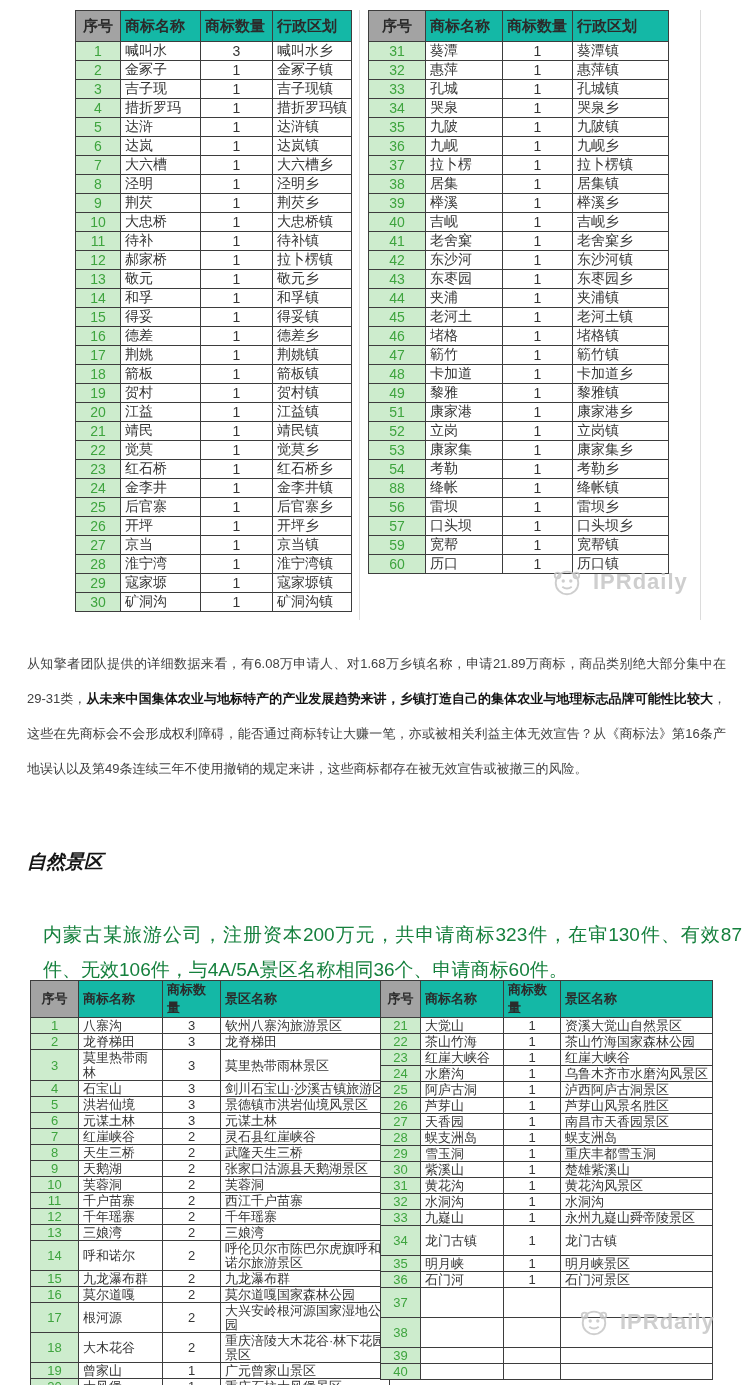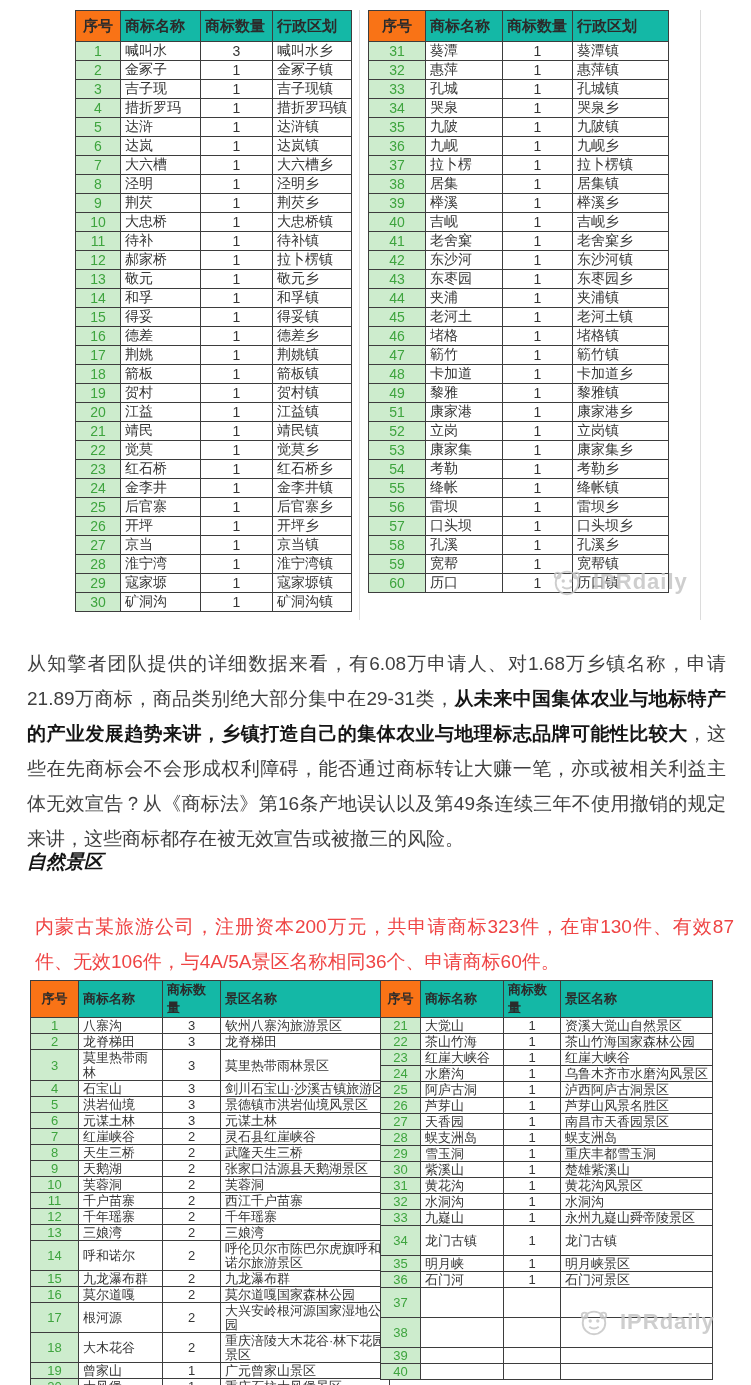--- a/index.html
+++ b/index.html
@@ -8,46 +8,46 @@
     font-family:"Liberation Sans","DejaVu Sans",sans-serif;color:#333;
     overflow:hidden;
   }
   
   table.xls{border-collapse:collapse;table-layout:fixed;position:absolute;background:#fff;}
   table.xls th,table.xls td{
     border:1px solid #3d3d3d;padding:0 4px;color:#353535;
     overflow:hidden;vertical-align:middle;
   }
   table.xls th{font-weight:bold;text-align:left;color:#2b2b2b;background:#14b8a6;}
-  table.xls th.seq{text-align:center;background:#f97316;}
+  table.xls th.seq{text-align:center;background:#a3a3a3;}
   table.xls td.seq{text-align:center;background:#cdeccd;color:#3ea43e;}
   
   .t-top{font-size:14px;}
   .t-top th{height:30px;font-size:15px;}
   .t-top td{height:18px;white-space:nowrap;}
   .t-top td:nth-child(3){text-align:center;}
   .t1l{left:75px;top:10px;}
   .t1r{left:368px;top:10px;}
   
   .t-bottom{font-size:13px;}
   .t-bottom th{height:23px;font-size:13px;}
   .t-bottom td{height:15px;line-height:15px;}
   .t-bottom tr.tall td{height:29px;line-height:14px;}
   .t-bottom td:nth-child(3){text-align:center;}
   .t-bottom td.nowrap{white-space:nowrap;overflow:visible;}
   .t2l{left:30px;top:980px;}
   .t2r{left:380px;top:980px;}
   
   .p1{position:absolute;left:27px;top:646px;width:699px;margin:0;
-      font-size:19px;line-height:35px;color:#3f3f3f;text-align:justify;}
+      font-size:13px;line-height:35px;color:#3f3f3f;text-align:justify;}
   .p1 strong{color:#151515;}
   .heading{position:absolute;left:27px;top:849px;margin:0;
       font-size:19px;font-weight:bold;color:#151515;font-style:italic;}
-  .p2{position:absolute;left:27px;top:901px;width:699px;margin:8px;
-      font-size:19px;line-height:35px;color:#ef4444;text-align:justify;}
+  .p2{position:absolute;left:27px;top:901px;width:699px;margin:16px;
+      font-size:19px;line-height:35px;color:#15803d;text-align:justify;}
   
   .wm{position:absolute;display:flex;align-items:center;gap:10px;
       color:#c6c6c6;z-index:3;pointer-events:none;
       font-size:22px;font-weight:bold;letter-spacing:1px;opacity:.85;}
   .wm1{left:551px;top:566px;}
   .wm2{left:578px;top:1306px;}
   
   .gridline{position:absolute;width:1px;background:#dcdcdc;z-index:0;}
   .gl1{left:359px;top:10px;height:610px;}
   .gl2{left:700px;top:10px;height:610px;}
@@ -406,42 +406,36 @@
         <td>1</td>
         <td>康家集乡</td>
       </tr>
       <tr>
         <td class="seq">54</td>
         <td>考勒</td>
         <td>1</td>
         <td>考勒乡</td>
       </tr>
       <tr>
-        <td class="seq">55</td>
+        <td class="seq">88</td>
         <td>绛帐</td>
         <td>1</td>
         <td>绛帐镇</td>
       </tr>
       <tr>
         <td class="seq">56</td>
         <td>雷坝</td>
         <td>1</td>
         <td>雷坝乡</td>
       </tr>
       <tr>
         <td class="seq">57</td>
         <td>口头坝</td>
         <td>1</td>
         <td>口头坝乡</td>
-      </tr>
-      <tr>
-        <td class="seq">58</td>
-        <td>孔溪</td>
-        <td>1</td>
-        <td>孔溪乡</td>
       </tr>
       <tr>
         <td class="seq">59</td>
         <td>宽帮</td>
         <td>1</td>
         <td>宽帮镇</td>
       </tr>
       <tr>
         <td class="seq">60</td>
         <td>历口</td>

